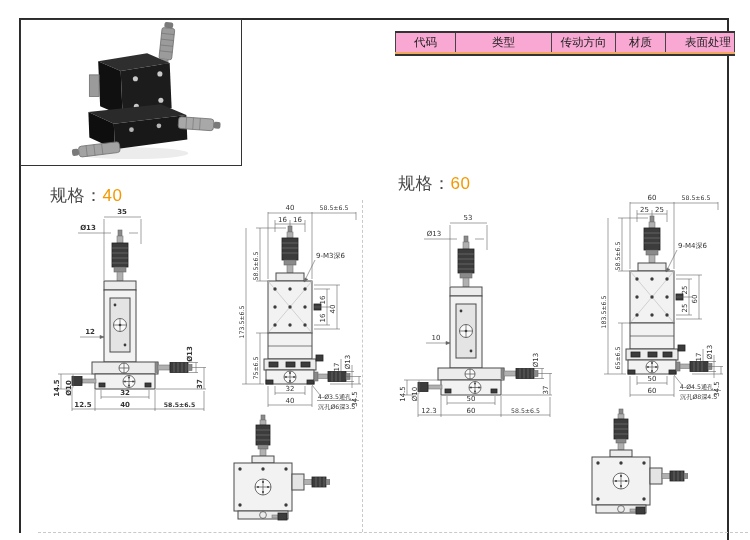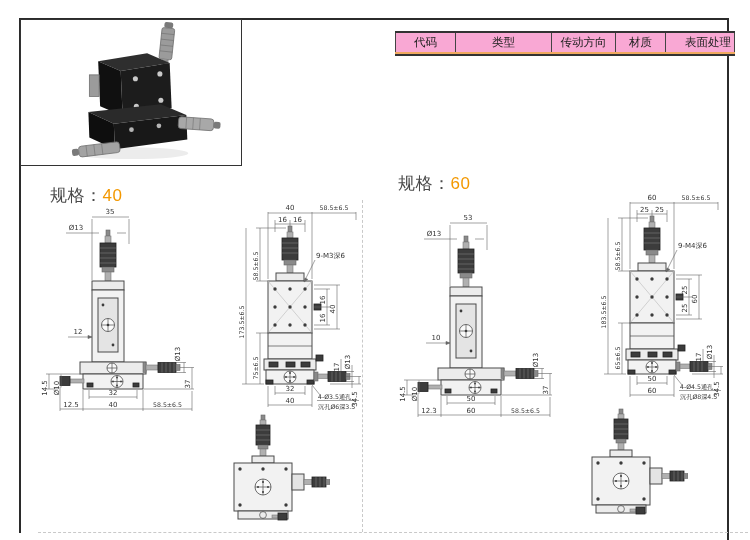--- a/index.html
+++ b/index.html
@@ -125,21 +125,21 @@
       <div class="tcell">类型</div>
       <div class="tcell">传动方向</div>
       <div class="tcell">材质</div>
       <div class="tcell">表面处理</div>
     </div>
   </div>
 
   <div class="spec-title" style="left:50px; top:184px;">
     <span>规格：</span><span class="val">40</span>
   </div>
-  <div class="draw-host" style="left:40px; top:204px;" id="host-f40">
+  <div class="draw-host" style="left:52px; top:204px;font-weight:bold;" id="host-f40">
   <svg viewBox="0 0 158 212" width="158" height="212">
 
     <g>
       <rect class="met2" x="66" y="26" width="4" height="6"></rect>
       <rect class="met" x="65" y="32" width="6" height="7"></rect>
       <rect class="dark" x="60" y="39" width="16" height="24"></rect>
       <g class="kn">
             <line x1="60" y1="44" x2="76" y2="44"></line>
             <line x1="60" y1="49" x2="76" y2="49"></line>
             <line x1="60" y1="54" x2="76" y2="54"></line>

